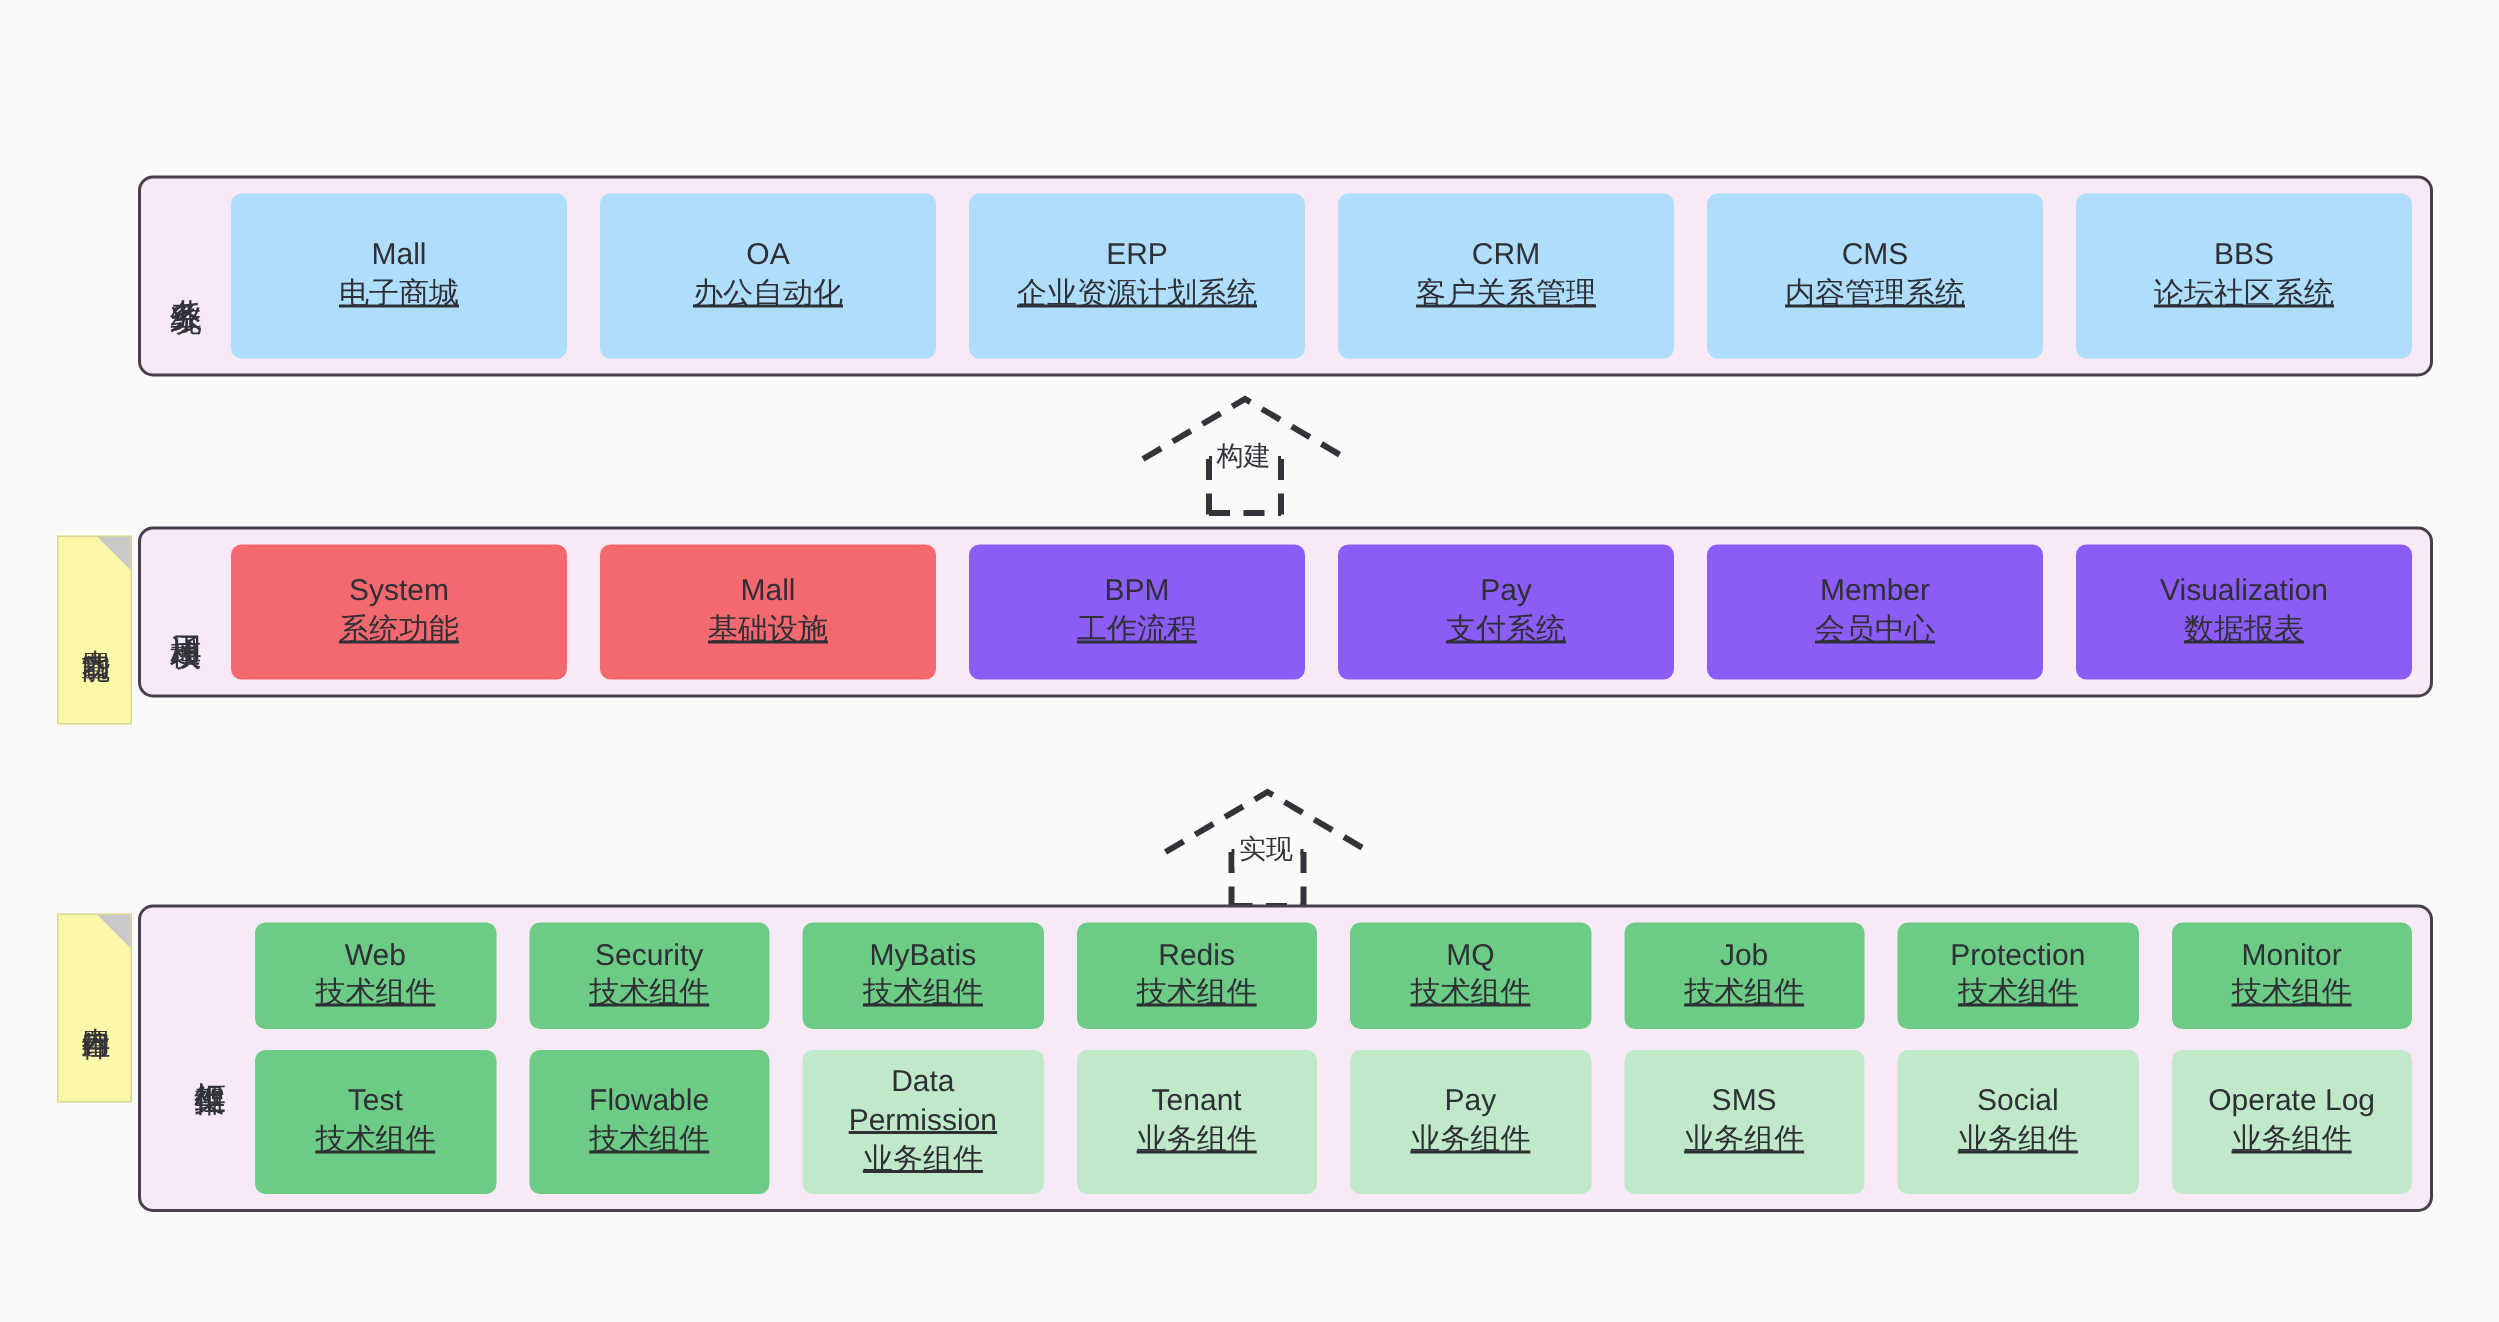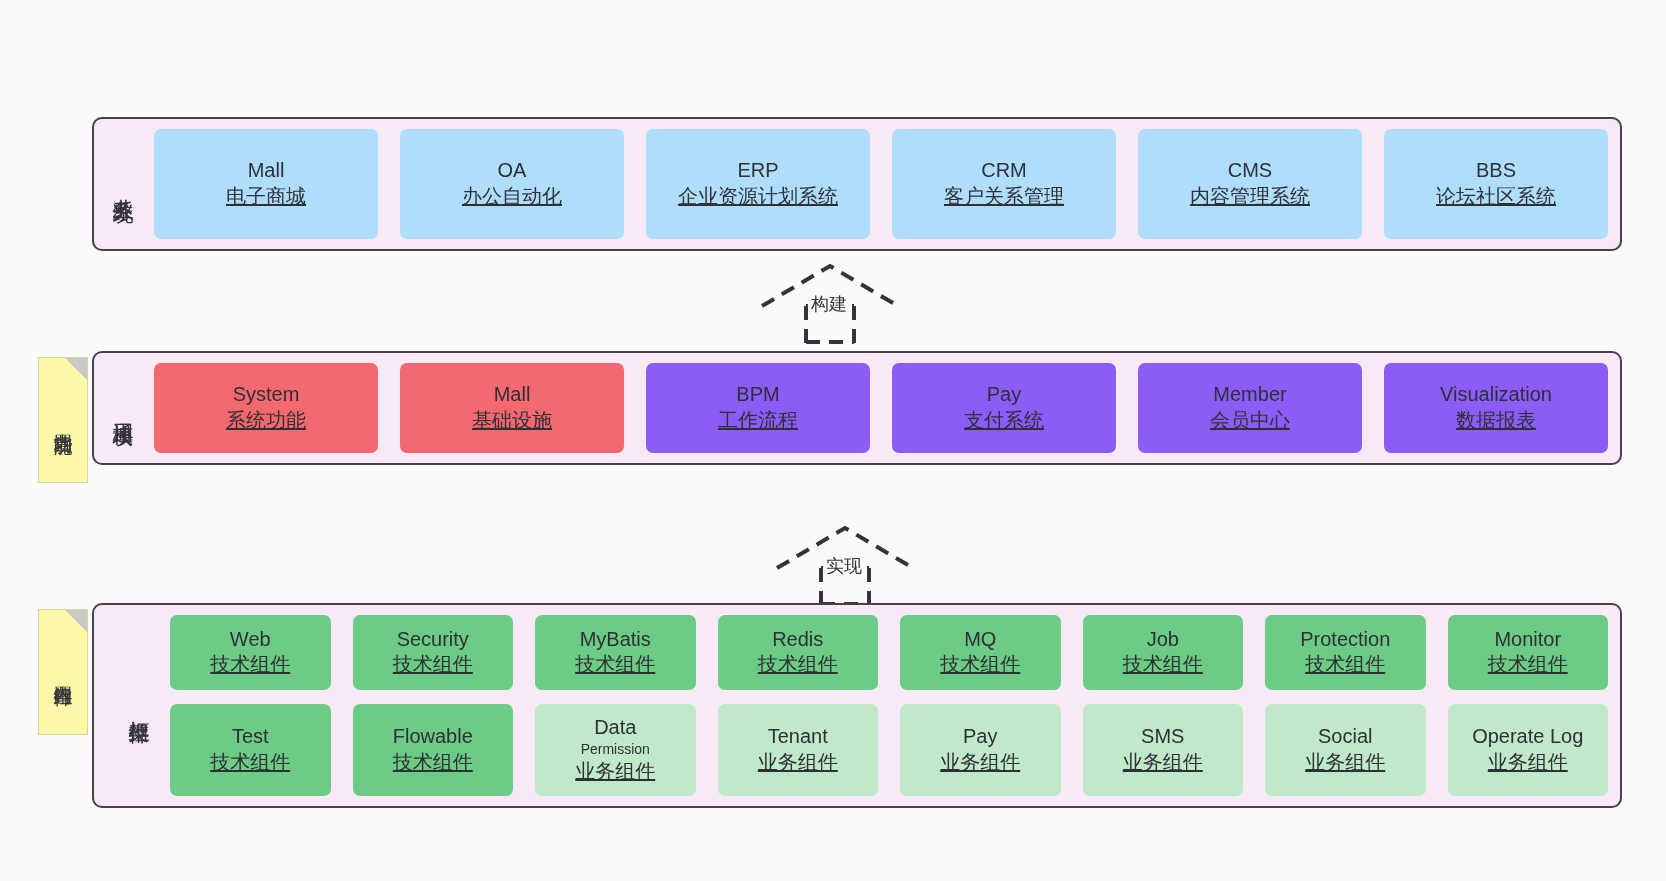--- a/index.html
+++ b/index.html
@@ -60,21 +60,21 @@
     border-radius: 7px;
     display: flex;
     flex-direction: column;
     align-items: center;
     justify-content: center;
     text-align: center;
     line-height: 1.28;
     color: #2f2f36;
   }
   .card .t1 { font-size: 20px; }
-  .card .t2 { font-size: 14px; }
+  .card .t2 { font-size: 20px; text-decoration: underline; }
   .card .t3 { font-size: 20px; text-decoration: underline; }
 
   
   .c-blue       { background: #aedefc; }
   .c-red        { background: #f4686f; }
   .c-pink       { background: #8b5cf6; }
   .c-green      { background: #6ccb84; }
   .c-greenlight { background: #bfe9c8; }
 
   

